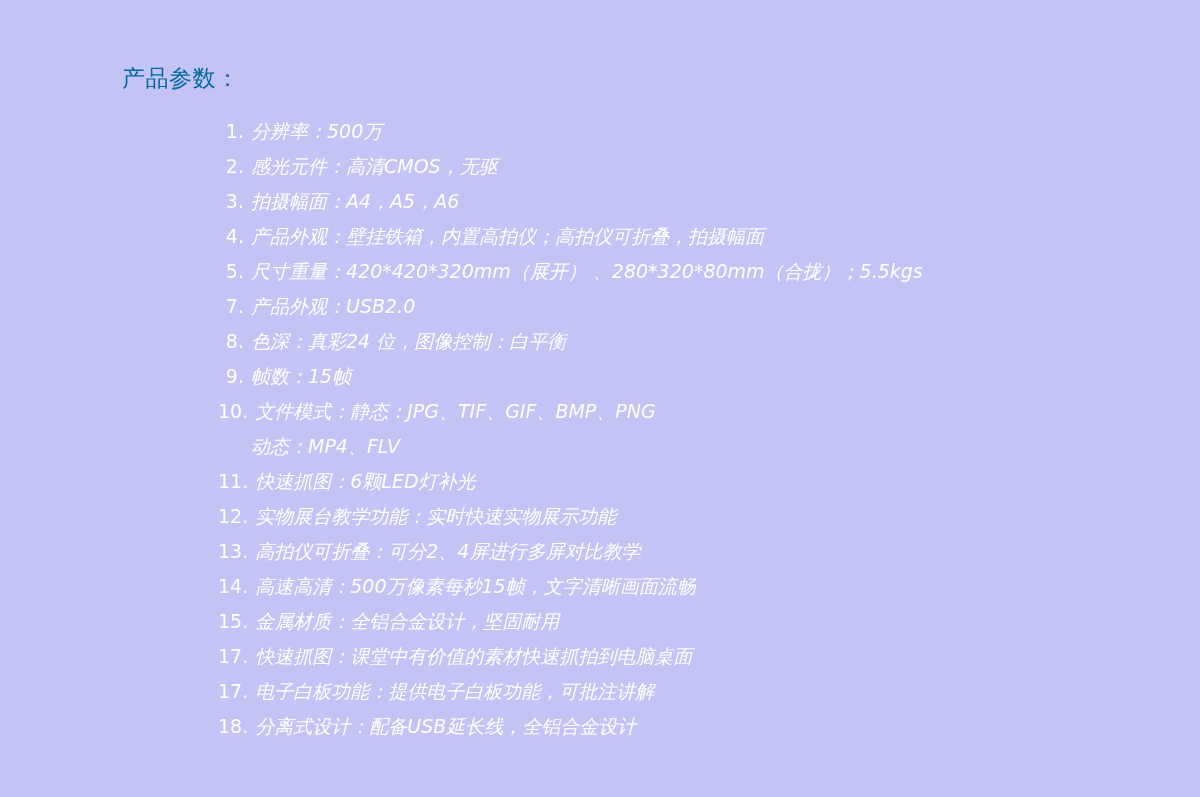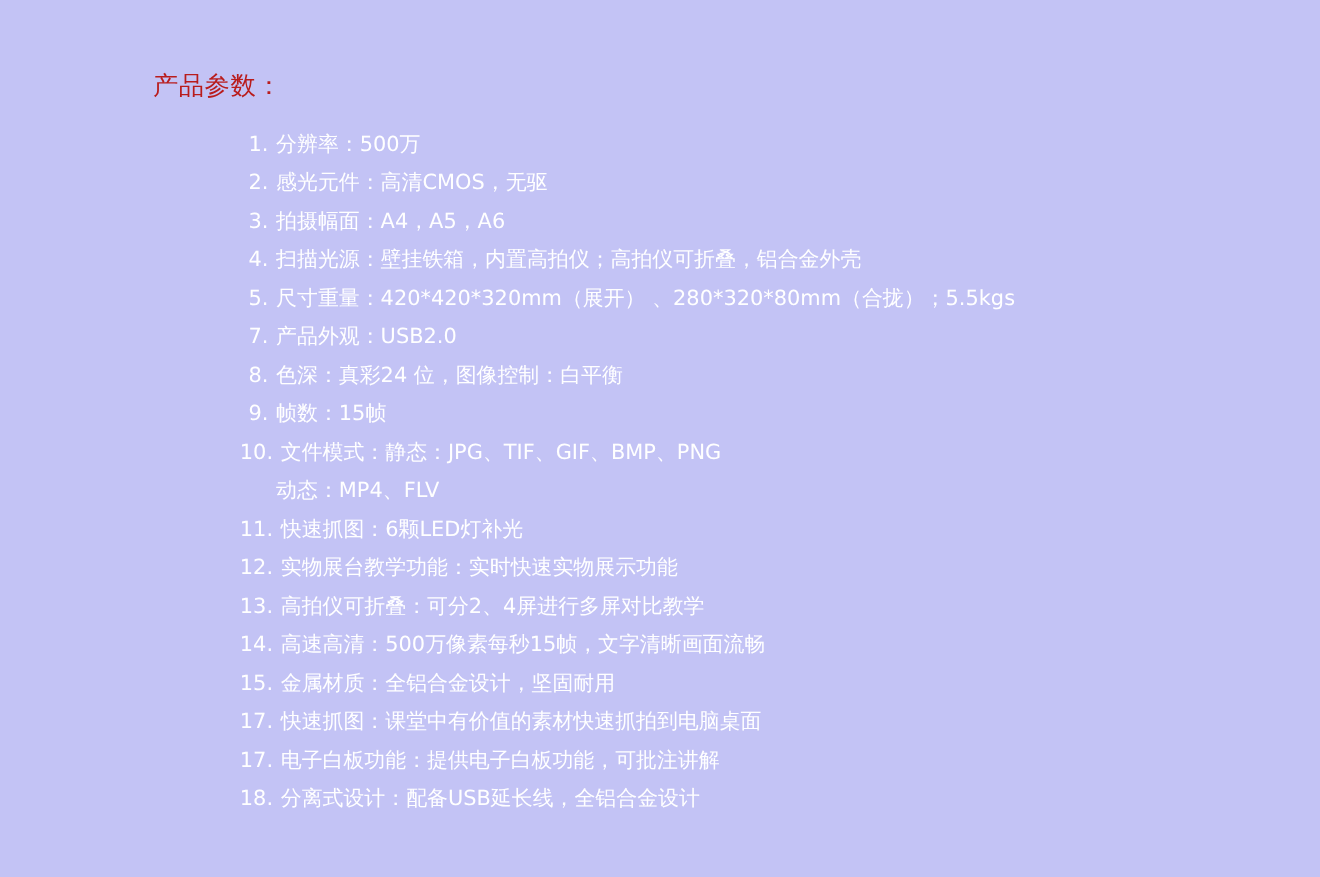--- a/index.html
+++ b/index.html
@@ -19,24 +19,23 @@
     width: 1200px;
     height: 797px;
     box-sizing: border-box;
   }
   .doc-title {
     position: absolute;
     left: 122px;
     top: 62px;
     font-size: 23px;
     line-height: 32px;
-    color: #b91c1c;
+    color: #0369a1;
     letter-spacing: 0.5px;
     white-space: nowrap;
-    margin-left: 17px;
   }
   .spec-list {
     position: absolute;
     left: 218px;
     top: 114px;
     width: 900px;
   }
   .spec-item {
     display: flex;
     align-items: baseline;
@@ -46,20 +45,21 @@
     white-space: nowrap;
   }
   .spec-num {
     min-width: 26px;
     text-align: right;
     margin-right: 7px;
     font-family: "DejaVu Sans", sans-serif;
   }
   .spec-text {
     font-family: "DejaVu Sans", sans-serif;
+    font-style: italic;
   }
   .spec-item.continuation .spec-num {
     min-width: 26px;
     margin-right: 7px;
   }
 </style>
 </head>
 <body>
 
 <div class="page">
@@ -78,21 +78,21 @@
       <span class="spec-text">感光元件：高清CMOS，无驱</span>
     </div>
 
     <div class="spec-item">
       <span class="spec-num">3.</span>
       <span class="spec-text">拍摄幅面：A4，A5，A6</span>
     </div>
 
     <div class="spec-item">
       <span class="spec-num">4.</span>
-      <span class="spec-text">扫描光源：壁挂铁箱，内置高拍仪；高拍仪可折叠，铝合金外壳</span>
+      <span class="spec-text">产品外观：壁挂铁箱，内置高拍仪；高拍仪可折叠，拍摄幅面</span>
     </div>
 
     <div class="spec-item">
       <span class="spec-num">5.</span>
       <span class="spec-text">尺寸重量：420*420*320mm（展开） 、280*320*80mm（合拢）；5.5kgs</span>
     </div>
 
     <div class="spec-item">
       <span class="spec-num">7.</span>
       <span class="spec-text">产品外观：USB2.0</span>

